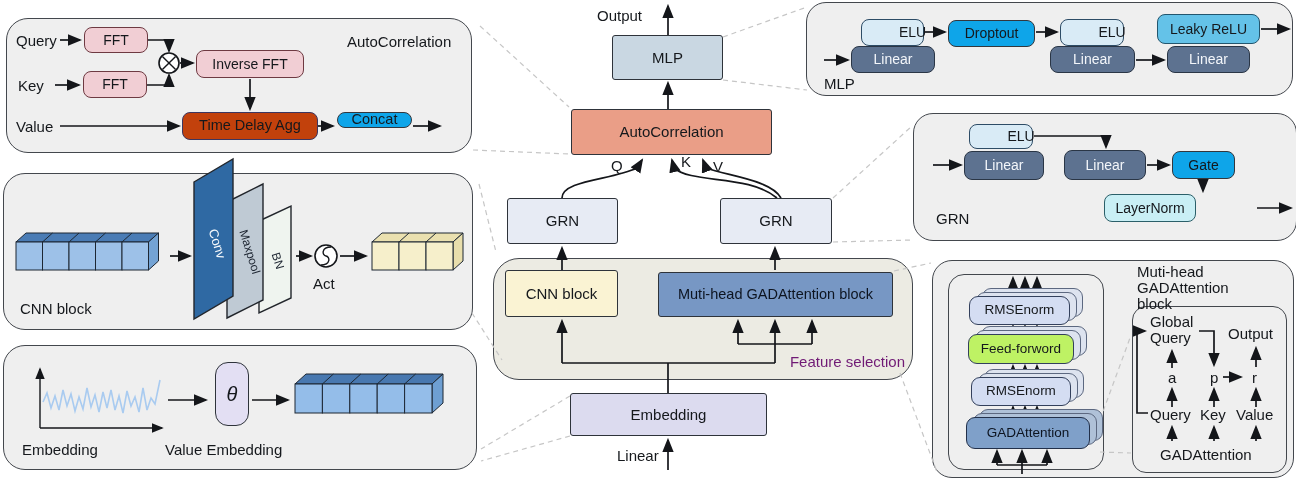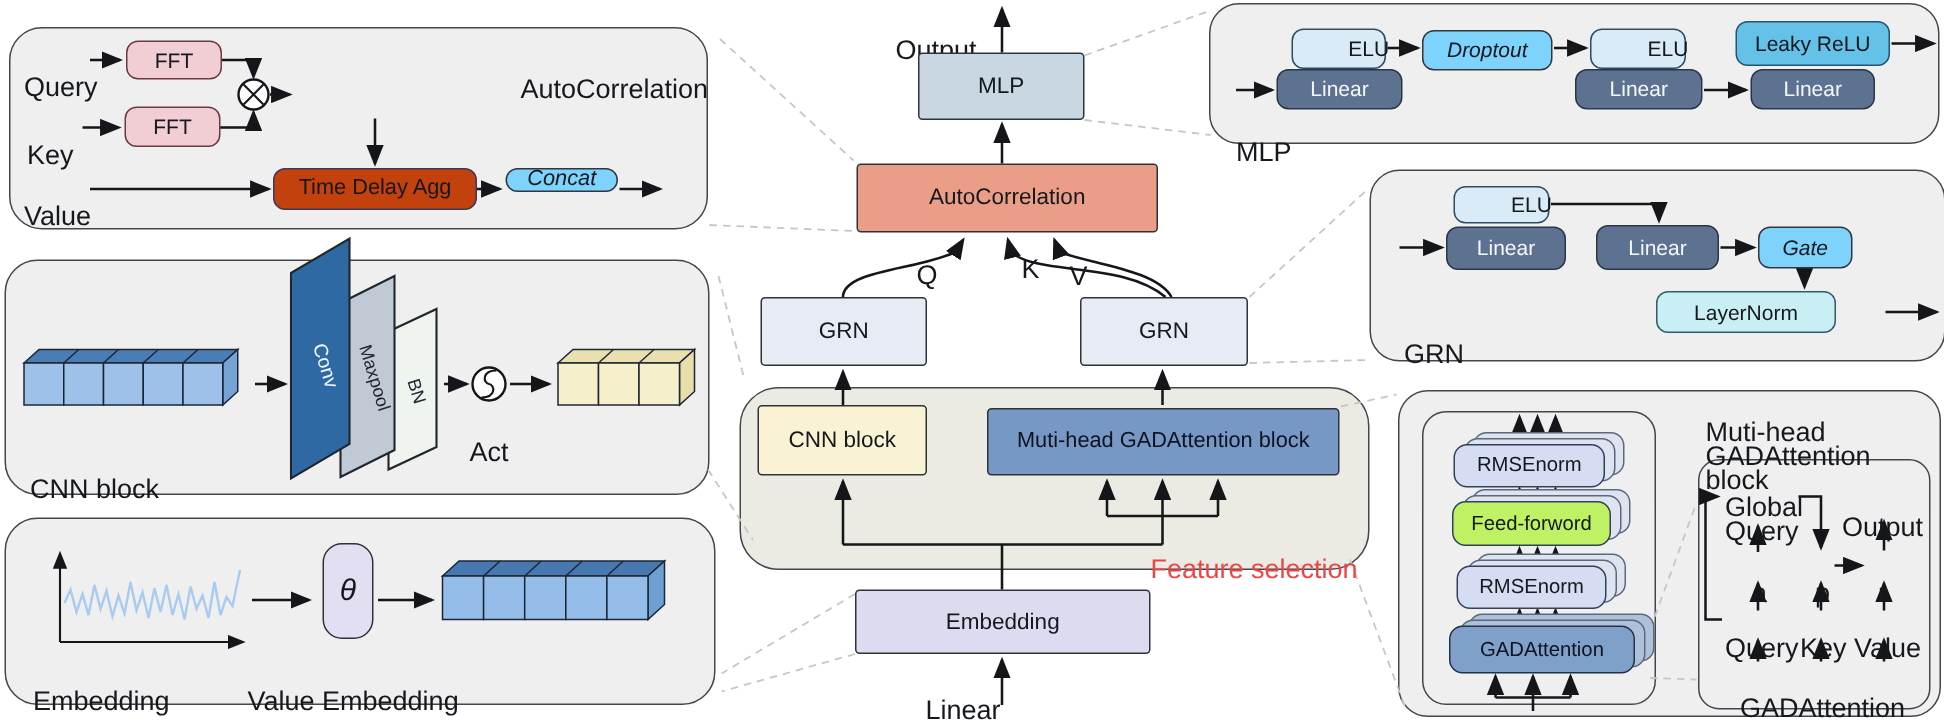--- a/index.html
+++ b/index.html
@@ -9,32 +9,32 @@
          border-radius:22px;box-sizing:border-box;}
   .subpanel{position:absolute;background:#EFEFEF;border:1.5px solid #43474d;box-sizing:border-box;}
   .box{position:absolute;display:flex;align-items:center;justify-content:center;
        border:1.5px solid #2e333a;box-sizing:border-box;background:#fff;
        font-size:15px;border-radius:3px;text-align:center;line-height:1.05;}
   .r8{border-radius:8px;}
   .r9{border-radius:9px;}
   .fs13{font-size:13px;} .fs135{font-size:13.5px;} .fs14{font-size:14px;} .fs145{font-size:14.5px;}
   .pink{background:#F1CED4;border-color:#6e3a42;}
   .purple{background:#c2410c;border-color:#3c3660;}
-  .cream{background:#7dd3fc;border-color:#33373d;font-style:italic;}
+  .cream{background:#0ea5e9;border-color:#33373d;}
   .dark{background:#5D7290;color:#F3F6FA;border-color:#2a3646;}
   .elu{background:#D9EBF6;border-color:#2d4c66;padding-left:40px;}
   .lblue{background:#64C2E8;border-color:#23566e;}
   .cyan{background:#C9EFF5;border-color:#2b5f69;}
   .rmse{background:#D4DDF2;border-color:#33405c;}
   .feed{background:#bef264;border-color:#33405c;}
   .gadfill{background:#7FA0C9;border-color:#22304a;color:#0d1420;}
   .shadow{position:absolute;background:#DDE3EF;border:1.2px solid #5c6880;border-radius:9px;box-sizing:border-box;}
   .shadow.gads{background:#AFC1D8;}
-  .lbl{position:absolute;white-space:nowrap;font-size:18px;margin-top:16px;}
-  .gray{color:#ef4444;}
+  .lbl{position:absolute;white-space:nowrap;font-size:15px;}
+  .gray{color:#701a75;}
   svg.layer{position:absolute;left:0;top:0;}
   svg .wire{stroke:#14161a;stroke-width:1.7;fill:none;}
   svg .thin{stroke:#14161a;stroke-width:1.4;fill:none;}
   svg .dash{stroke:#c6c6c6;stroke-width:1.2;fill:none;stroke-dasharray:5 4;}
 </style>
 </head>
 <body>
 
 <div class="canvas">
 
@@ -222,20 +222,21 @@
       <line class="wire" x1="1256" y1="441" x2="1256" y2="427" marker-end="url(#ah)"></line>
     </g>
   </svg>
 
   <div class="lbl" style="left:16px;top:32px">Query</div>
   <div class="lbl" style="left:18px;top:77px">Key</div>
   <div class="lbl" style="left:16px;top:118px">Value</div>
   <div class="lbl fs145" style="left:347px;top:33px">AutoCorrelation</div>
   <div class="box pink r8 fs14" style="left:84px;top:27px;width:64px;height:26px">FFT</div>
   <div class="box pink r8 fs14" style="left:83px;top:71px;width:64px;height:27px">FFT</div>
+  <div class="box pink r8 fs14" style="left:196px;top:50px;width:108px;height:28px">Inverse FFT</div>
   <div class="box purple r8 fs145" style="left:182px;top:112px;width:136px;height:28px">Time Delay Agg</div>
   <div class="box cream r8 fs145" style="left:337px;top:112px;width:75px;height:16px">Concat</div>
 
   <div class="lbl" style="left:20px;top:300px">CNN block</div>
   <div class="lbl fs14" style="left:313px;top:275px">Act</div>
   <div class="lbl" style="left:22px;top:441px">Embedding</div>
   <div class="lbl" style="left:165px;top:441px">Value Embedding</div>
   <div class="box r8" style="left:215px;top:362px;width:34px;height:64px;border-radius:13px;background:#E3DFF3;font-size:20px;font-style:italic">θ</div>
 
   <div class="lbl" style="left:597px;top:7px">Output</div>
@@ -258,21 +259,21 @@
   <div class="box elu r8 fs14" style="left:1060px;top:19px;width:64px;height:27px">ELU</div>
   <div class="box dark r8 fs14" style="left:1050px;top:46px;width:85px;height:27px">Linear</div>
   <div class="box lblue r8 fs14" style="left:1157px;top:14px;width:103px;height:30px">Leaky ReLU</div>
   <div class="box dark r8 fs14" style="left:1167px;top:46px;width:83px;height:27px">Linear</div>
   <div class="lbl" style="left:824px;top:75px">MLP</div>
 
   <div class="box elu r8 fs14" style="left:969px;top:124px;width:64px;height:25px">ELU</div>
   <div class="box dark r8 fs14" style="left:964px;top:151px;width:80px;height:29px">Linear</div>
   <div class="box dark r8 fs14" style="left:1064px;top:150px;width:82px;height:30px">Linear</div>
   <div class="box cream r8 fs14" style="left:1172px;top:151px;width:63px;height:28px">Gate</div>
-  <div class="box cyan r8 fs14" style="left:1104px;top:194px;width:120px;height:28px">LayerNorm</div>
+  <div class="box cyan r8 fs14" style="left:1104px;top:194px;width:92px;height:28px">LayerNorm</div>
   <div class="lbl" style="left:936px;top:210px">GRN</div>
 
   <div class="lbl fs13" style="left:1137px;top:264px;width:130px;white-space:normal;line-height:16px">Muti-head GADAttention block</div>
 
   <div class="shadow" style="left:982px;top:288px;width:101px;height:29px"></div>
   <div class="shadow" style="left:976px;top:292px;width:101px;height:29px"></div>
   <div class="box rmse r9 fs135" style="left:969px;top:296px;width:101px;height:29px">RMSEnorm</div>
   <div class="shadow" style="left:981px;top:326px;width:106px;height:30px"></div>
   <div class="shadow" style="left:975px;top:330px;width:106px;height:30px"></div>
   <div class="box feed r9 fs135" style="left:968px;top:334px;width:106px;height:30px">Feed-forword</div>

